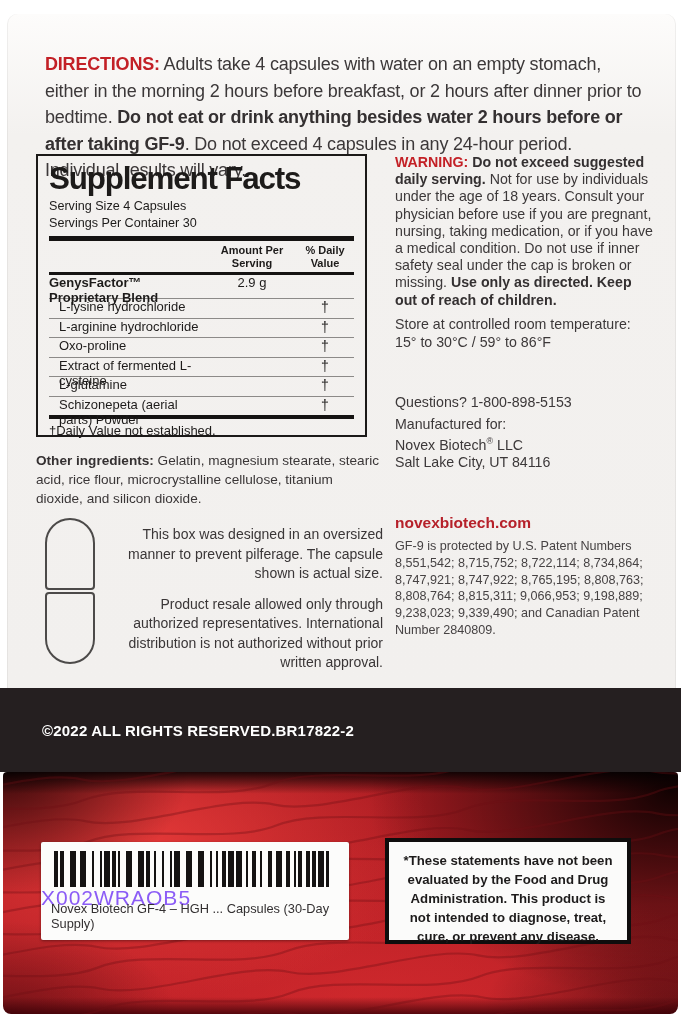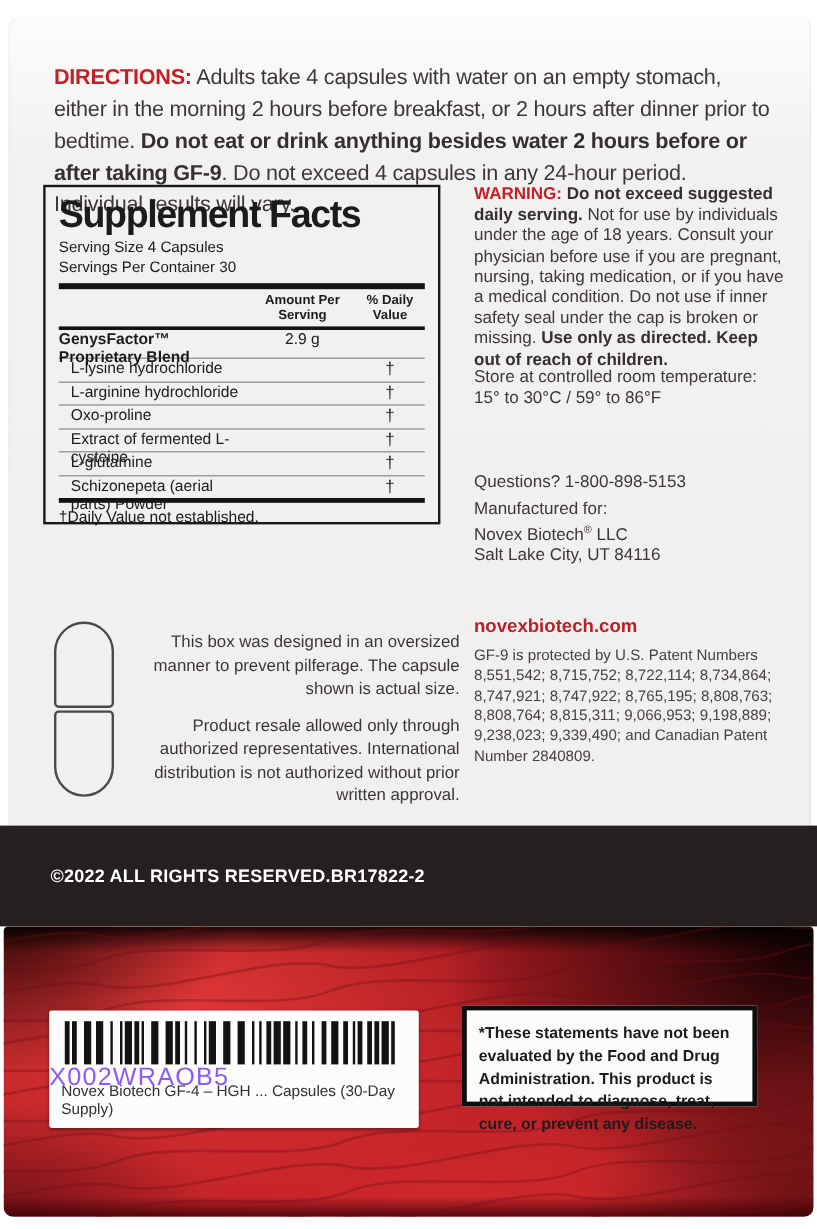--- a/index.html
+++ b/index.html
@@ -49,21 +49,21 @@
              border-radius:25px 25px 4px 4px; }
   .cap-bot { width:50px; height:72px; border:2px solid #4c4a49;
              border-radius:4px 4px 25px 25px; margin-top:2px; }
   .pilferage { position:absolute; left:108px; top:511px; width:268px;
                font-size:14px; line-height:19.5px; color:#3a3637;text-align:right; }
   .pilferage p + p { margin-top:11px; }
 
   
   .rc { position:absolute; left:388px; width:262px; color:#3c3839; }
   .warning-p { top:140px; font-size:14.2px; line-height:17.2px; }
-  .storage-p { top:292px; font-size:14.2px; line-height:17.5px; }
+  .storage-p { top:302px; font-size:14.2px; line-height:17.5px; }
   .questions-p { top:380px; font-size:14.2px; }
   .mfg-p { top:402px; font-size:14.2px; line-height:17px; }
   .website-p { top:456px; font-size:15.5px; font-weight:bold; color:#b6212a;margin-top:44px; }
   .patents-p { top:524px; font-size:12.6px; line-height:16.8px; color:#464243; }
   sup.reg { font-size:9px; vertical-align:super; }
 
   
   .black-bar { position:absolute; left:0; top:688px; width:681px; height:84px;
                background:#251f20; }
   .copyright { position:absolute; left:42px; top:34px; color:#ffffff;
@@ -87,23 +87,23 @@
 
   .barcode-label { position:absolute; left:38px; top:70px; width:308px; height:98px;
                    background:#fcfcfb; border-radius:2px; box-shadow:0 1px 3px rgba(0,0,0,.4); }
   .bars { position:absolute; left:13px; top:9px; width:282px; height:36px;
           display:flex; align-items:stretch; }
   .bars div { height:100%; }
   .bc-value { position:absolute; left:0; top:44px; width:100%; text-align:left;
               font-size:21px; letter-spacing:1px; color:#8b5cf6; }
   .bc-caption { position:absolute; left:10px; bottom:9px; font-size:12.8px; color:#333031; }
 
-  .fda-box { position:absolute; left:382px; top:66px; width:246px; height:84px;
+  .fda-box { position:absolute; left:382px; top:66px; width:246px; height:106px;
              background:#fbfbfa; border:4px solid #0f0d0d; padding:9px 10px;
-             font-size:13.2px; font-weight:bold; line-height:19px; color:#1d1b1b; }
+             font-size:13.2px; font-weight:bold; line-height:19px; color:#1d1b1b;text-align:center; }
 </style>
 </head>
 <body>
 
 <div class="page">
 
   <div class="panel">
 
     <p class="directions">
       <span class="red-label">DIRECTIONS:</span><span> Adults take 4 capsules with water on an empty stomach, either in the morning 2 hours before breakfast, or 2 hours after dinner prior to bedtime. </span><span class="b">Do not eat or drink anything besides water 2 hours before or after taking GF-9</span><span>. Do not exceed 4 capsules in any 24-hour period. Individual results will vary.</span>
@@ -160,20 +160,23 @@
       </div>
       <div class="sf-row ing">
         <div class="nm">Schizonepeta (aerial parts) Powder</div>
         <div class="amt"></div>
         <div class="dvv">†</div>
       </div>
       <div class="sf-rule4"></div>
       <div class="sf-foot">†Daily Value not established.</div>
     </div>
 
+    <p class="other-ing">
+      <span class="b">Other ingredients:</span><span> Gelatin, magnesium stearate, stearic acid, rice flour, microcrystalline cellulose, titanium dioxide, and silicon dioxide.</span>
+    </p>
 
     <div class="capsule-wrap">
       <div class="cap-top"></div>
       <div class="cap-bot"></div>
     </div>
     <div class="pilferage">
       <p>This box was designed in an oversized manner to prevent pilferage. The capsule shown is actual size.</p>
       <p>Product resale allowed only through authorized representatives. International distribution is not authorized without prior written approval.</p>
     </div>
 

